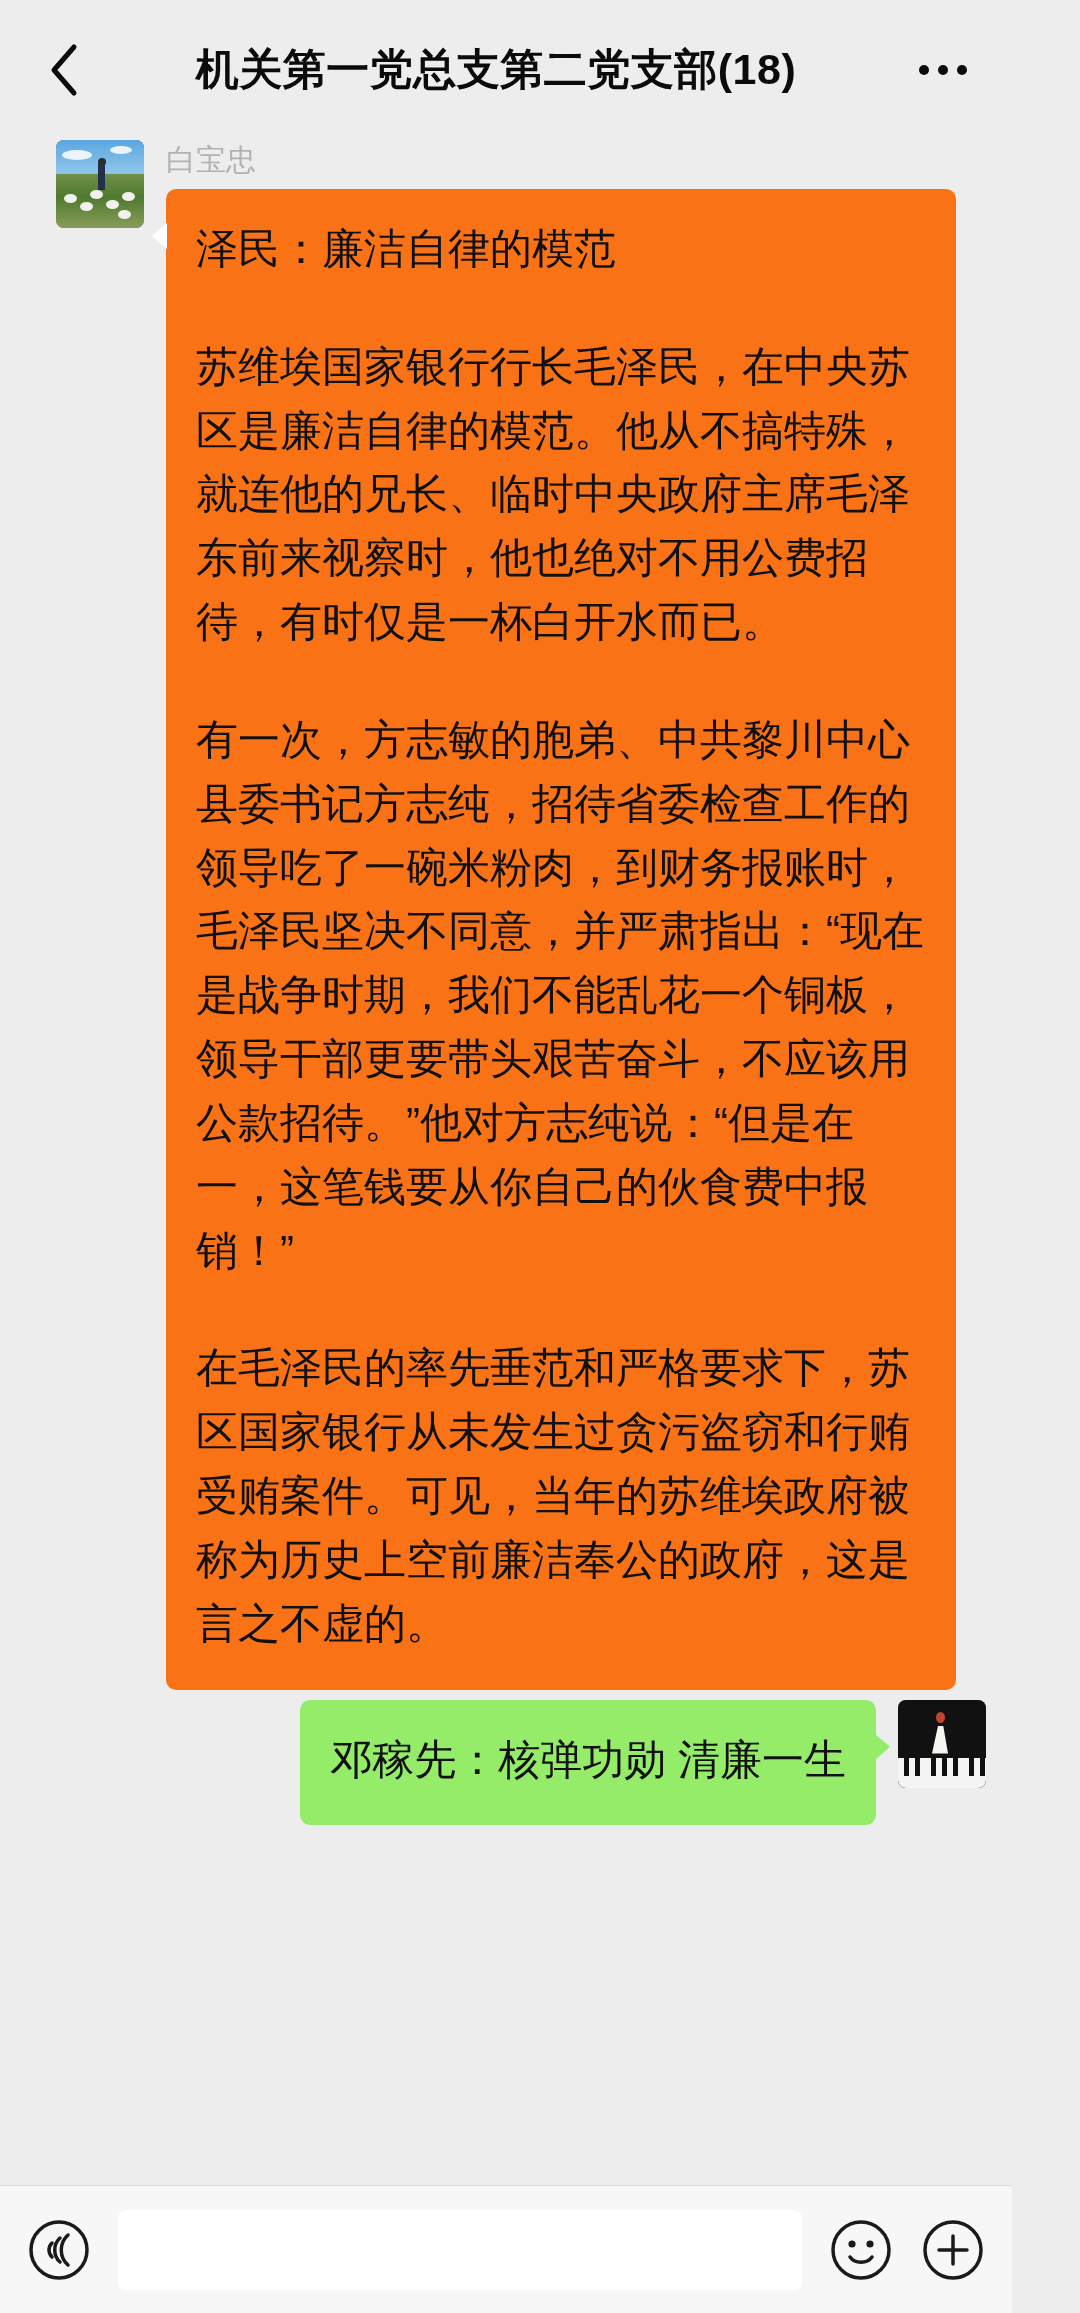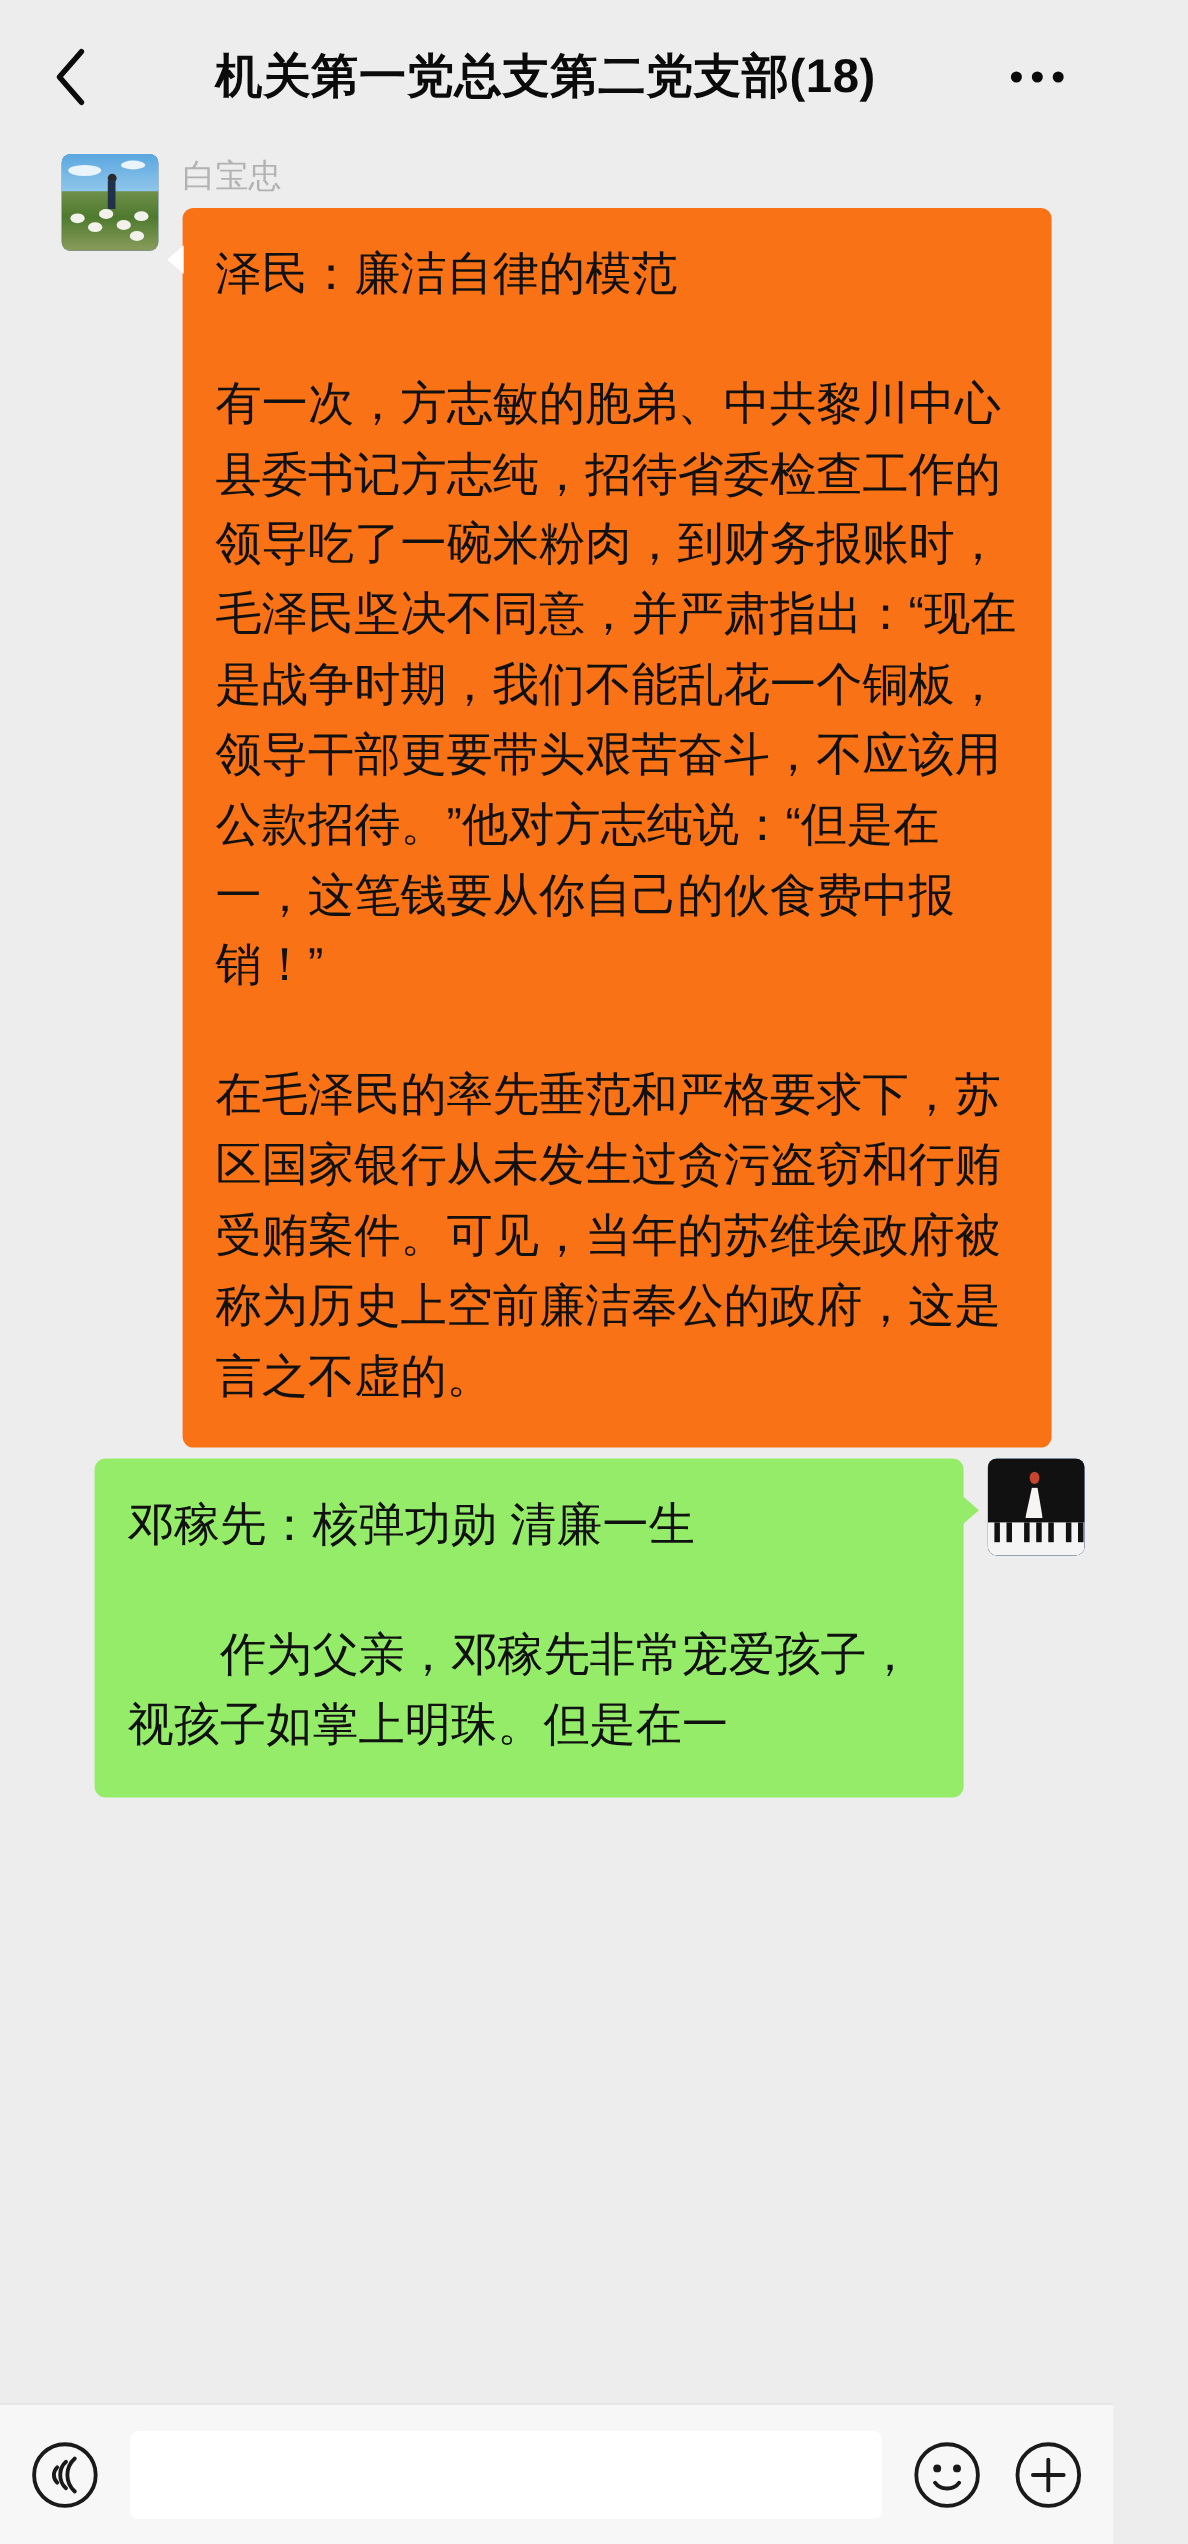--- a/index.html
+++ b/index.html
@@ -214,31 +214,31 @@
           <div class="sheep" style="left:50px; top:60px;"></div>
           <div class="sheep" style="left:66px; top:52px;"></div>
           <div class="sheep" style="left:34px; top:50px;"></div>
           <div class="sheep" style="left:62px; top:70px;"></div>
         </div>
       </div>
       <div class="bubble-wrap">
         <div class="sender-name">白宝忠</div>
         <div class="bubble in">
           <p>泽民：廉洁自律的模范</p>
+          <p>苏维埃国家银行行长毛泽民，在中央苏区是廉洁自律的模范。他从不搞特殊，就连他的兄长、临时中央政府主席毛泽东前来视察时，他也绝对不用公费招待，有时仅是一杯白开水而已。</p>
           <p>有一次，方志敏的胞弟、中共黎川中心县委书记方志纯，招待省委检查工作的领导吃了一碗米粉肉，到财务报账时，毛泽民坚决不同意，并严肃指出：“现在是战争时期，我们不能乱花一个铜板，领导干部更要带头艰苦奋斗，不应该用公款招待。”他对方志纯说：“但是在一，这笔钱要从你自己的伙食费中报销！”</p>
           <p>在毛泽民的率先垂范和严格要求下，苏区国家银行从未发生过贪污盗窃和行贿受贿案件。可见，当年的苏维埃政府被称为历史上空前廉洁奉公的政府，这是言之不虚的。</p>
         </div>
       </div>
     </div>
 
     <div class="msg-row right">
       <div class="bubble-wrap out">
         <div class="bubble out">
           <p>邓稼先：核弹功勋 清廉一生</p>
-          <p class="indent">作为父亲，邓稼先非常宠爱孩子，视孩子如掌上明珠。但是在一</p>
         </div>
       </div>
       <div class="avatar right">
         <div class="av-piano">
           <div class="fig">
               <div class="hd"></div>
               <div class="dress"></div>
             </div>
           <div class="keys">
             <i style="left:6px"></i>

